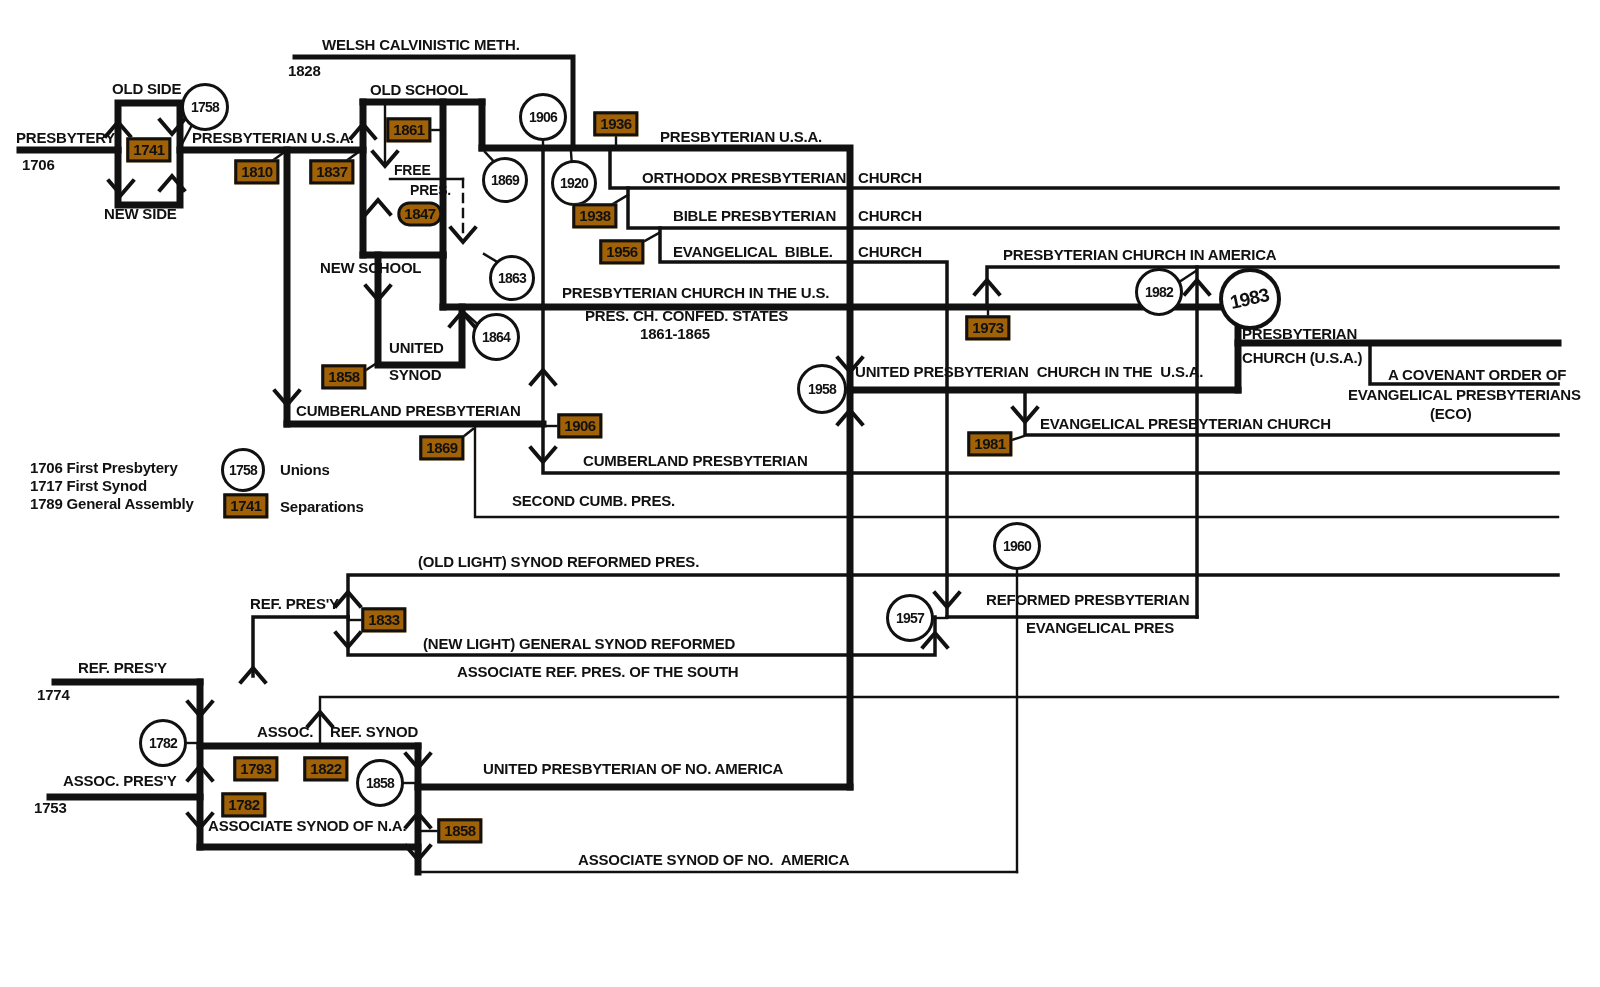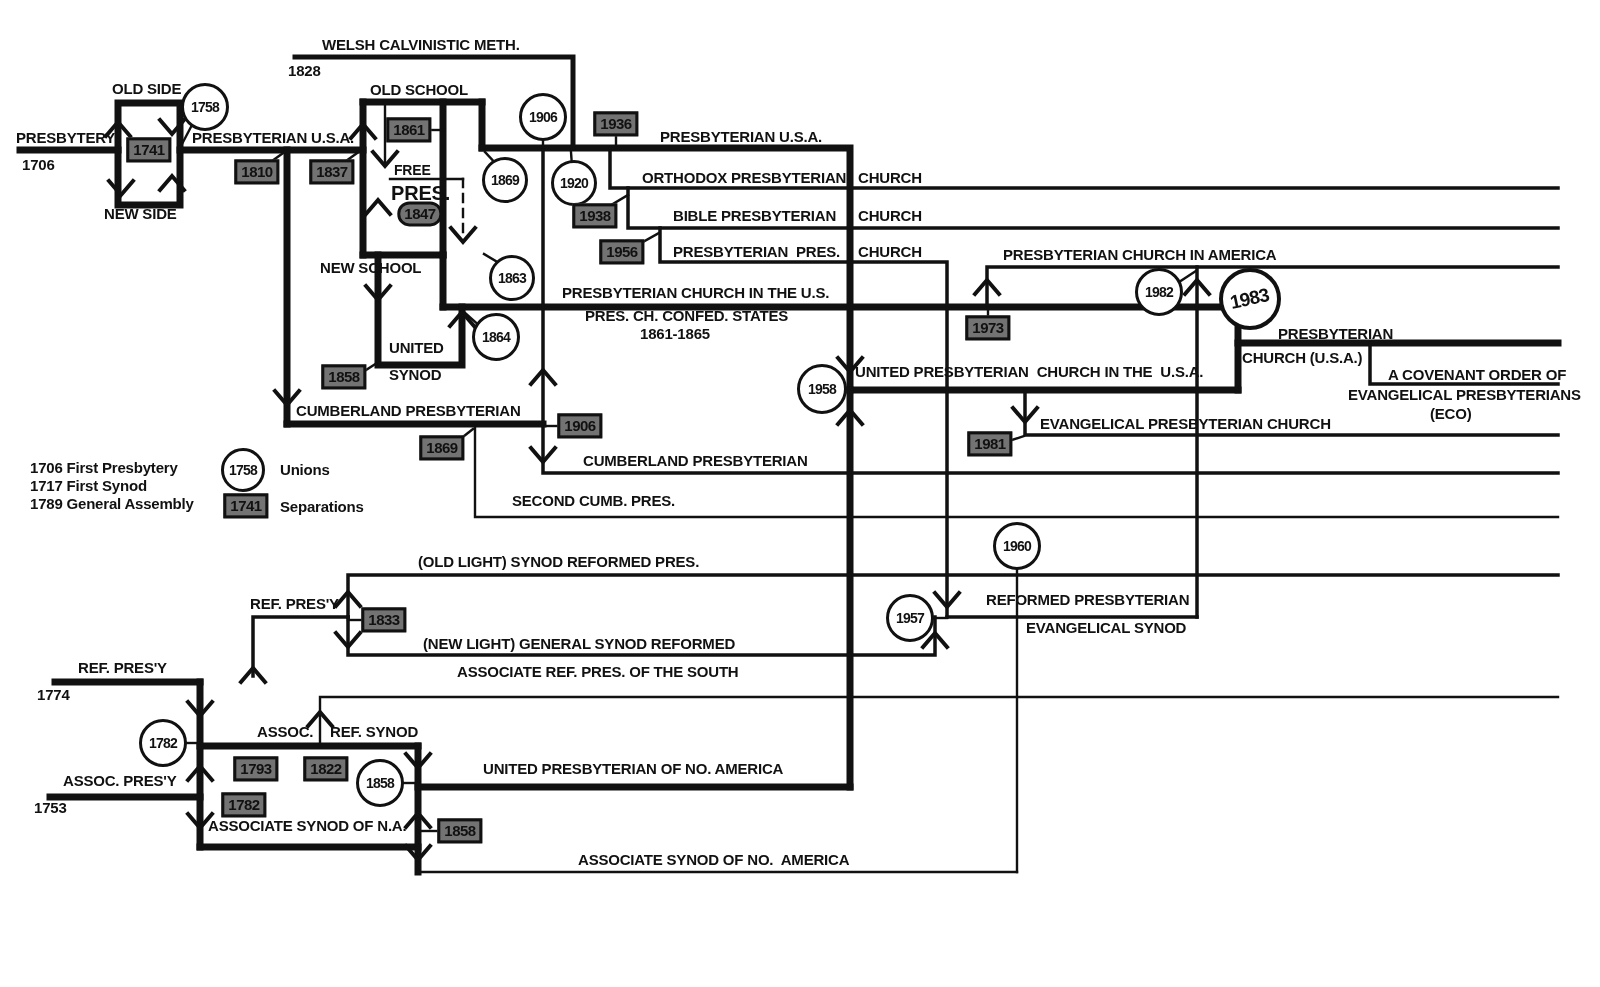--- a/index.html
+++ b/index.html
@@ -5,21 +5,21 @@
   html,body{margin:0;padding:0;background:#ffffff;}
   #canvas{position:relative;width:1600px;height:987px;background:#ffffff;overflow:hidden;
           font-family:"Liberation Sans",sans-serif;color:#111;}
   #wires{position:absolute;left:0;top:0;z-index:1;}
   #label-layer,#marker-layer{position:absolute;left:0;top:0;width:100%;height:100%;}
   #label-layer{z-index:2;}
   #marker-layer{z-index:3;}
   .lab{position:absolute;font-weight:700;font-size:15px;line-height:1.05;white-space:pre;
        color:#111;letter-spacing:-0.2px;}
   .lab.title{font-size:30px;letter-spacing:0.5px;}
-  .yearbox{position:absolute;transform:translate(-50%,-50%);border:3px solid #111;background:#737373;
+  .yearbox{position:absolute;transform:translate(-50%,-50%);border:3px solid #111;background:#a16207;
        padding:1px 4px;font-weight:700;font-size:15px;line-height:1.15;letter-spacing:-0.5px;}
   .circ{position:absolute;transform:translate(-50%,-50%);border:3px solid #111;border-radius:50%;
        background:#fff;display:flex;align-items:center;justify-content:center;
        font-weight:700;font-size:14px;letter-spacing:-0.8px;}
   .circ.big{font-size:19px;border-width:4px;}
   .circ.big span{display:inline-block;transform:rotate(-12deg);}
 </style>
 </head>
 <body>
 
@@ -150,55 +150,55 @@
   <div id="label-layer">
       <div class="lab" style="left: 322px; top: 37px;">WELSH CALVINISTIC METH.</div>
       <div class="lab" style="left: 288px; top: 63px;">1828</div>
       <div class="lab" style="left: 112px; top: 81px;">OLD SIDE</div>
       <div class="lab" style="left: 16px; top: 130px;">PRESBYTERY</div>
       <div class="lab" style="left: 22px; top: 157px;">1706</div>
       <div class="lab" style="left: 104px; top: 206px;">NEW SIDE</div>
       <div class="lab" style="left: 192px; top: 130px;">PRESBYTERIAN U.S.A.</div>
       <div class="lab" style="left: 370px; top: 82px; text-align: right;">OLD SCHOOL</div>
       <div class="lab" style="left: 394px; top: 163px; font-size: 14px;">FREE</div>
-      <div class="lab" style="left: 391px; top: 183px; font-size: 20px;">PRES.</div>
+      <div class="lab" style="left: 410px; top: 183px; font-size: 14px;">PRES.</div>
       <div class="lab" style="left: 320px; top: 260px;">NEW SCHOOL</div>
       <div class="lab" style="left: 660px; top: 129px;">PRESBYTERIAN U.S.A.</div>
       <div class="lab" style="left: 642px; top: 170px;">ORTHODOX PRESBYTERIAN</div>
       <div class="lab" style="left: 858px; top: 170px;">CHURCH</div>
       <div class="lab" style="left: 673px; top: 208px;">BIBLE PRESBYTERIAN</div>
       <div class="lab" style="left: 858px; top: 208px;">CHURCH</div>
-      <div class="lab" style="left: 673px; top: 244px;">PRESBYTERIAN  PRES.</div>
+      <div class="lab" style="left: 673px; top: 244px;">EVANGELICAL  BIBLE.</div>
       <div class="lab" style="left: 858px; top: 244px;">CHURCH</div>
       <div class="lab" style="left: 1003px; top: 247px;">PRESBYTERIAN CHURCH IN AMERICA</div>
       <div class="lab" style="left: 562px; top: 285px;">PRESBYTERIAN CHURCH IN THE U.S.</div>
       <div class="lab" style="left: 585px; top: 308px;">PRES. CH. CONFED. STATES</div>
       <div class="lab" style="left: 640px; top: 326px;">1861-1865</div>
       <div class="lab" style="left: 389px; top: 340px;">UNITED</div>
       <div class="lab" style="left: 389px; top: 367px;">SYNOD</div>
       <div class="lab" style="left: 296px; top: 403px;">CUMBERLAND PRESBYTERIAN</div>
       <div class="lab" style="left: 855px; top: 364px;">UNITED PRESBYTERIAN  CHURCH IN THE  U.S.A.</div>
-      <div class="lab" style="left: 1242px; top: 326px; padding-left: 36px;">PRESBYTERIAN</div>
+      <div class="lab" style="left: 1242px; top: 326px;">PRESBYTERIAN</div>
       <div class="lab" style="left: 1242px; top: 350px;">CHURCH (U.S.A.)</div>
       <div class="lab" style="left: 1388px; top: 367px;">A COVENANT ORDER OF</div>
       <div class="lab" style="left: 1348px; top: 387px;">EVANGELICAL PRESBYTERIANS</div>
       <div class="lab" style="left: 1430px; top: 406px;">(ECO)</div>
       <div class="lab" style="left: 1040px; top: 416px;">EVANGELICAL PRESBYTERIAN CHURCH</div>
       <div class="lab" style="left: 583px; top: 453px;">CUMBERLAND PRESBYTERIAN</div>
       <div class="lab" style="left: 512px; top: 493px;">SECOND CUMB. PRES.</div>
       <div class="lab" style="left: 30px; top: 460px;">1706 First Presbytery</div>
       <div class="lab" style="left: 30px; top: 478px;">1717 First Synod</div>
       <div class="lab" style="left: 30px; top: 496px;">1789 General Assembly</div>
       <div class="lab" style="left: 280px; top: 462px;">Unions</div>
       <div class="lab" style="left: 280px; top: 499px;">Separations</div>
       <div class="lab" style="left: 418px; top: 554px;">(OLD LIGHT) SYNOD REFORMED PRES.</div>
       <div class="lab" style="left: 250px; top: 596px;">REF. PRES'Y</div>
       <div class="lab" style="left: 423px; top: 636px;">(NEW LIGHT) GENERAL SYNOD REFORMED</div>
       <div class="lab" style="left: 986px; top: 592px;">REFORMED PRESBYTERIAN</div>
-      <div class="lab" style="left: 1026px; top: 620px;">EVANGELICAL SYNOD</div>
+      <div class="lab" style="left: 1026px; top: 620px;">EVANGELICAL PRES</div>
       <div class="lab" style="left: 78px; top: 660px;">REF. PRES'Y</div>
       <div class="lab" style="left: 37px; top: 687px;">1774</div>
       <div class="lab" style="left: 63px; top: 773px;">ASSOC. PRES'Y</div>
       <div class="lab" style="left: 34px; top: 800px;">1753</div>
       <div class="lab" style="left: 257px; top: 724px;">ASSOC.</div>
       <div class="lab" style="left: 330px; top: 724px;">REF. SYNOD</div>
       <div class="lab" style="left: 457px; top: 664px;">ASSOCIATE REF. PRES. OF THE SOUTH</div>
       <div class="lab" style="left: 483px; top: 761px;">UNITED PRESBYTERIAN OF NO. AMERICA</div>
       <div class="lab" style="left: 208px; top: 818px;">ASSOCIATE SYNOD OF N.A.</div>
       <div class="lab" style="left: 578px; top: 852px;">ASSOCIATE SYNOD OF NO.  AMERICA</div>

